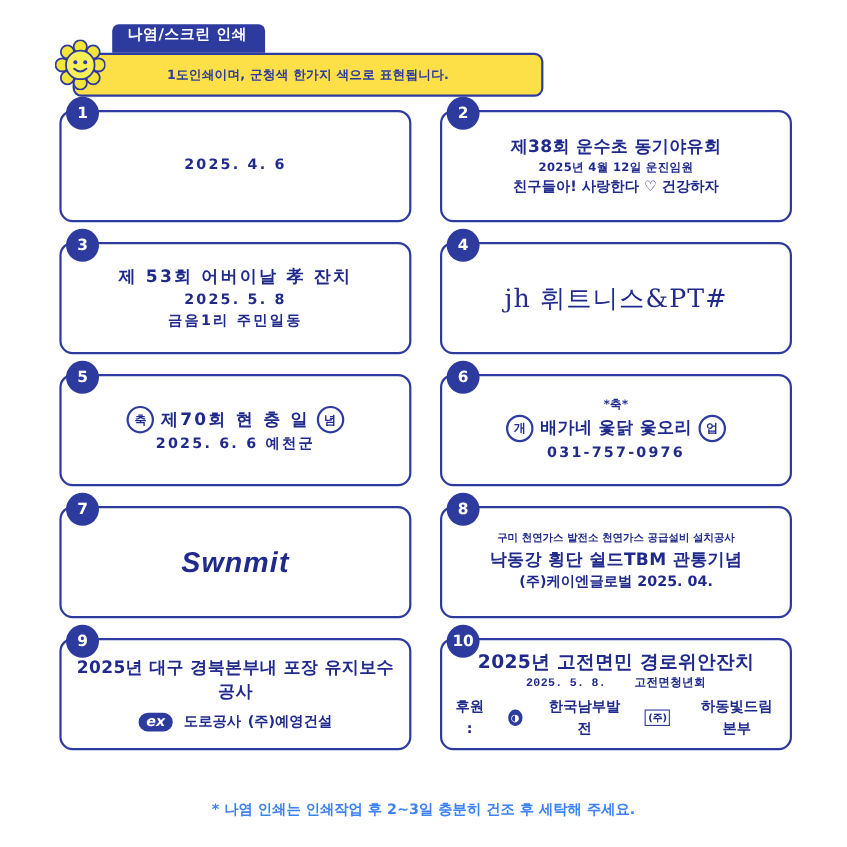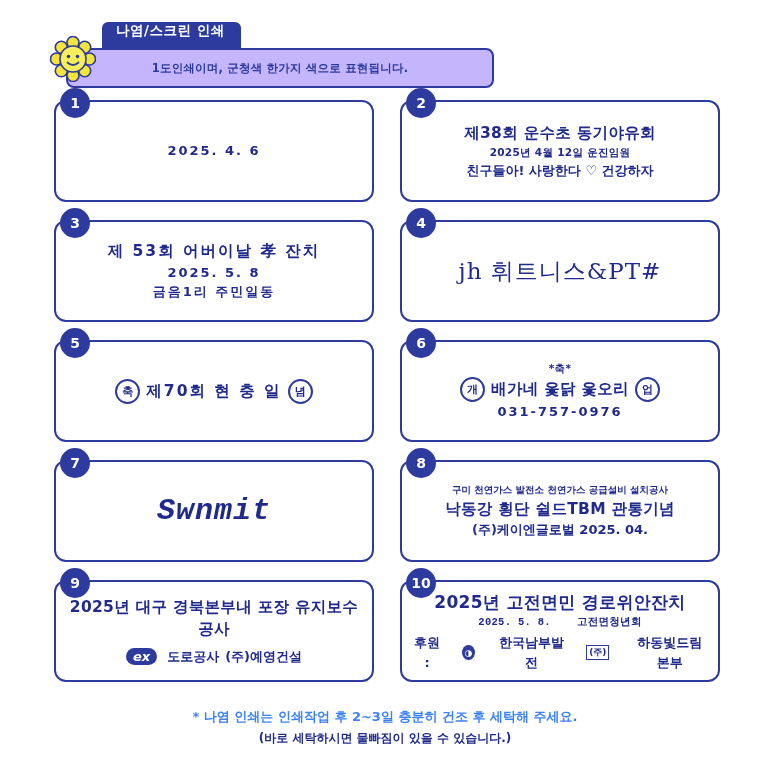--- a/index.html
+++ b/index.html
@@ -46,21 +46,21 @@
     font-weight: bold;
     letter-spacing: 0.5px;
     white-space: nowrap;
   }
   .header-body {
     position: absolute;
     left: 42px;
     top: 26px;
     right: 0;
     height: 36px;
-    background: #c4b5fd;
+    background: #fde047;
     border: 2.5px solid #2d3a9e;
     border-radius: 0 8px 8px 8px;
     display: flex;
     align-items: center;
     justify-content: center;
   }
   .header-body span {
     font-size: 11.5px;
     font-weight: bold;
     color: #2d3a9e;
@@ -147,23 +147,23 @@
   .spaced {
     letter-spacing: 2px;
   }
   .serif-big {
     font-family: "DejaVu Serif", serif;
     font-size: 23px;
     font-weight: normal;
     letter-spacing: 1px;
   }
   .script {
-    font-family: Liberation Mono, monospace;
+    font-family: Liberation Sans, sans-serif;
     font-style: italic;
-    font-size: 30px;
+    font-size: 26px;
     font-weight: bold;
     letter-spacing: 1px;
   }
   .row-inline {
     display: flex;
     align-items: center;
     justify-content: center;
     gap: 6px;
   }
   .stampmark {
@@ -306,20 +306,21 @@
 
     <div class="row">
       <div class="cell">
         <div class="badge">5</div>
         <div class="card">
           <div class="row-inline">
             <span class="stampmark">축</span>
             <span class="l-big spaced">제70회 현 충 일</span>
             <span class="stampmark">념</span>
           </div>
+          <div class="l-mid spaced">2025. 6. 6   예천군</div>
         </div>
       </div>
       <div class="cell">
         <div class="badge">6</div>
         <div class="card">
           <div class="l-small">*축*</div>
           <div class="row-inline">
             <span class="stampmark">개</span>
             <span class="l-big">배가네 옻닭 옻오리</span>
             <span class="stampmark">업</span>
@@ -374,16 +375,15 @@
             <span class="l-mid">하동빛드림본부</span>
           </div>
         </div>
       </div>
     </div>
 
   </div>
 
   <div class="footer">
     <div class="f1">* 나염 인쇄는 인쇄작업 후 2~3일 충분히 건조 후 세탁해 주세요.</div>
-    <div class="f2">(바로 세탁하시면 물빠짐이 있을 수 있습니다.)</div>
   </div>
 
 </div>
 
 </body></html>

